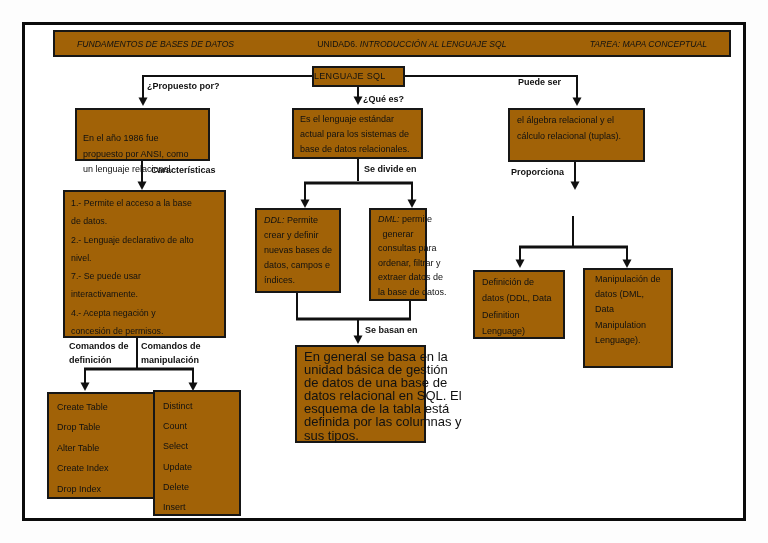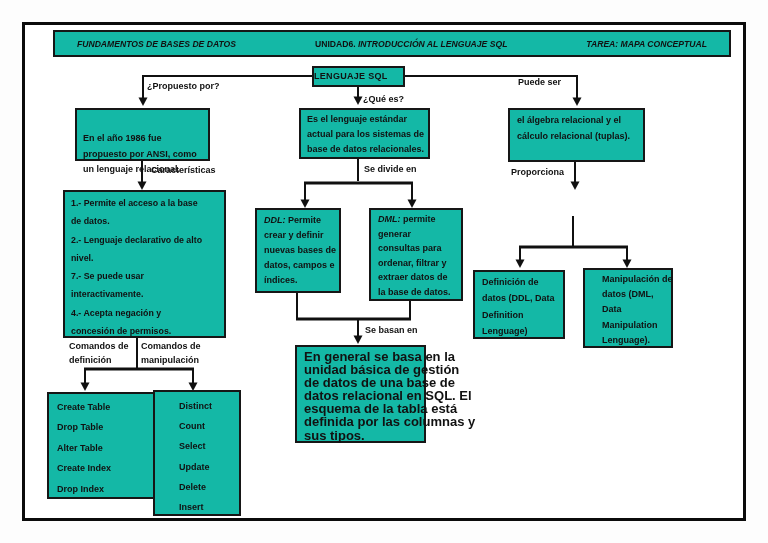--- a/index.html
+++ b/index.html
@@ -3,66 +3,66 @@
 <meta charset="utf-8">
 <style>
   html,body{margin:0;padding:0;background:#fff;}
   #stage{
     position:relative;width:768px;height:543px;background:#fdfdfd;overflow:hidden;
     font-family:"Liberation Sans",sans-serif;color:#111;
   }
   #frame{position:absolute;left:22px;top:22px;width:724px;height:499px;
     border:3px solid #0b0b0b;box-sizing:border-box;background:#fff;}
   #connectors{position:absolute;left:0;top:0;width:768px;height:543px;pointer-events:none;}
-  .box{position:absolute;background:#14b8a6;border:2px solid #161616;box-sizing:border-box;
-    font-weight:bold;font-size:9px;color:#111;letter-spacing:0;gap:12px;}
+  .box{position:absolute;background:#a16207;border:2px solid #161616;box-sizing:border-box;
+    font-weight:normal;font-size:9px;color:#111;letter-spacing:0;gap:12px;}
   .tline{white-space:nowrap;}
   .lbl{position:absolute;font-weight:bold;font-size:9px;color:#111;white-space:nowrap;}
   .it{font-style:italic;}
 
   
   #header-box{left:53px;top:30px;width:678px;height:27px;border-width:2px;
     display:flex;align-items:center;justify-content:space-between;
     padding:0 22px;font-size:8.6px;font-style:italic;}
   #header-box .upright{font-style:normal;}
 
   
   #root-box{left:312px;top:66px;width:93px;height:21px;text-align:left;line-height:17px;letter-spacing:.3px;}
 
   
   #ansi-box{left:75px;top:108px;width:135px;height:53px;padding:21px 6px;}
   #ansi-box .tline{line-height:15.5px;}
   #char-box{left:63px;top:190px;width:163px;height:148px;padding:2px 6px;font-size:8.8px;}
   #char-box .tline{line-height:18.3px;}
   #cmd-def-box{left:47px;top:392px;width:110px;height:107px;padding:3px 8px;}
   #cmd-def-box .tline{line-height:20.4px;}
-  #cmd-man-box{left:153px;top:390px;width:88px;height:126px;padding:4px 24px;}
+  #cmd-man-box{left:153px;top:390px;width:88px;height:126px;padding:4px 8px;}
   #cmd-man-box .tline{line-height:20.2px;}
   #lbl-comandos-def{left:69px;top:340px;}
   #lbl-comandos-def .tline{line-height:13.5px;}
   #lbl-comandos-man{left:141px;top:340px;}
   #lbl-comandos-man .tline{line-height:13.5px;}
 
   
-  #estandar-box{left:299px;top:108px;width:131px;height:51px;padding:2px 6px;}
+  #estandar-box{left:292px;top:108px;width:131px;height:51px;padding:2px 6px;}
   #estandar-box .tline{line-height:15.2px;}
   #ddl-box{left:255px;top:208px;width:86px;height:85px;padding:3px 7px;}
   #ddl-box .tline{line-height:15px;}
-  #dml-box{left:369px;top:208px;width:94px;height:93px;padding:2px 7px;}
+  #dml-box{left:369px;top:208px;width:58px;height:93px;padding:2px 7px;text-align:center;}
   #dml-box .tline{line-height:14.6px;}
   #general-box{left:295px;top:345px;width:131px;height:98px;padding:3px 7px;font-size:13px;}
   #general-box .tline{line-height:13.1px;}
 
   
   #hibrido-box{left:508px;top:108px;width:137px;height:54px;padding:3px 7px;}
   #hibrido-box .tline{line-height:15.5px;}
   #dossub-box{left:537px;top:190px;width:91px;height:27px;text-align:center;line-height:23px;}
   #def-box{left:473px;top:270px;width:92px;height:69px;padding:2px 7px;}
   #def-box .tline{line-height:16.4px;}
-  #man-box{left:583px;top:268px;width:90px;height:80px;padding:2px 17px;}
+  #man-box{left:583px;top:268px;width:90px;height:100px;padding:2px 10px;}
   #man-box .tline{line-height:15.2px;}
 
   
   #lbl-propuesto{left:147px;top:81px;}
   #lbl-que-es{left:363px;top:94px;}
   #lbl-puede-ser{left:518px;top:77px;}
   #lbl-caracteristicas{left:151px;top:165px;}
   #lbl-se-divide{left:364px;top:164px;}
   #lbl-se-basan{left:365px;top:325px;}
   #lbl-proporciona{left:511px;top:167px;}

